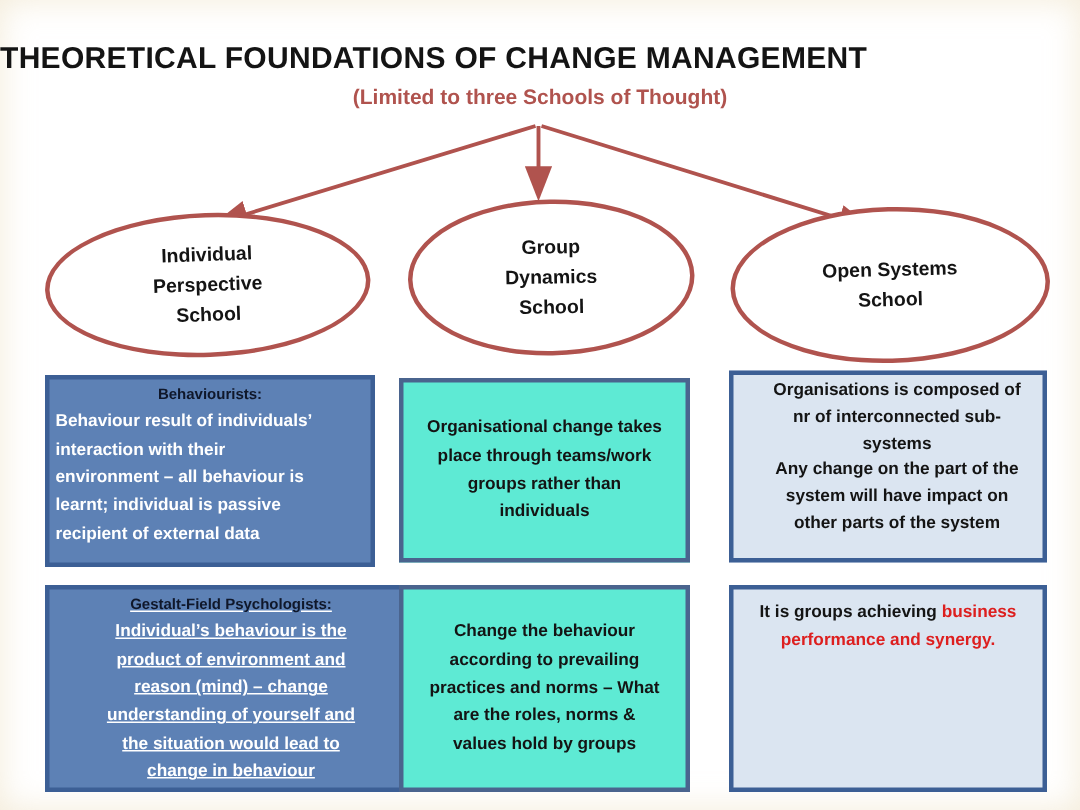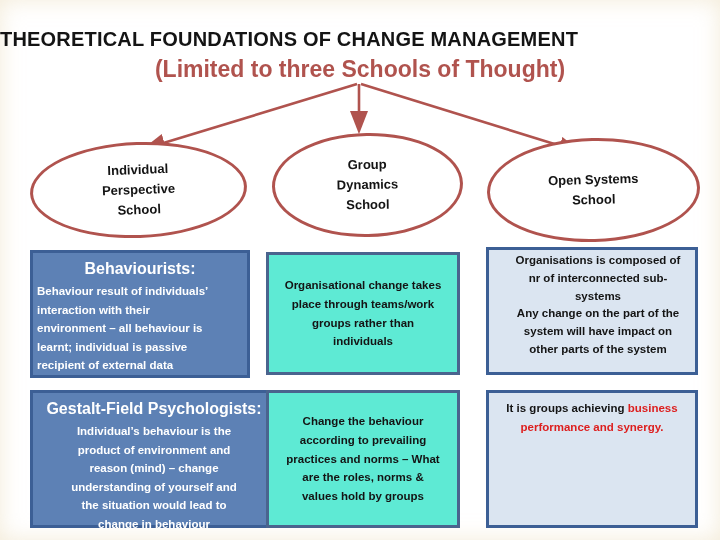--- a/index.html
+++ b/index.html
@@ -7,44 +7,44 @@
     position:relative;width:720px;height:540px;overflow:hidden;background:#fff;
     font-family:"Liberation Sans",sans-serif;font-weight:bold;
     box-shadow:inset 0 0 22px rgba(233,219,184,.55);
   }
   .title{
     position:absolute;left:0;top:28px;width:720px;
     font-size:20px;color:#141414;letter-spacing:.2px;
   }
   .subtitle{
     position:absolute;left:0;top:56px;width:720px;text-align:center;
-    font-size:23px;color:#b0534e;
+    font-size:14px;color:#b0534e;
   }
   .connectors{position:absolute;left:0;top:0;pointer-events:none;}
   .ellipse{
     position:absolute;border:3px solid #b0534e;border-radius:50%;
     display:flex;align-items:center;justify-content:center;text-align:center;
     color:#141414;font-size:13px;line-height:1.55;background:#fff;
     white-space:pre-line;
   }
   .e1{left:30px;top:142px;width:211px;height:90px;transform:rotate(-2deg);}
   .e2{left:272px;top:133px;width:185px;height:98px;transform:rotate(-1deg);}
   .e3{left:487px;top:138px;width:207px;height:98px;transform:rotate(-1.5deg);}
   .box{position:absolute;box-sizing:border-box;font-size:11.5px;line-height:1.62;
        padding:3px 4px;text-align:center;color:#141414;}
-  .box .heading{text-align:center;color:#ffffff;font-size:16px;}
+  .box .heading{text-align:center;color:#0f172a;font-size:10px;}
   .body{white-space:pre-line;}
   .body.left{text-align:left;}
   .blue{background:#5d81b5;border:3px solid #3c5f95;color:#fff;}
   .peach{background:#5eead4;border:3px solid #4a648e;display:flex;flex-direction:column;justify-content:center;}
   .light{background:#dbe5f1;border:3px solid #3c5f95;}
   .b1{left:30px;top:250px;width:220px;height:128px;}
   .b2{left:266px;top:252px;width:194px;height:123px;}
   .b3{left:486px;top:247px;width:212px;height:128px;line-height:1.55;padding-top:2px;padding-left:16px;}
-  .b4{left:30px;top:390px;width:248px;height:138px;}
+  .b4{left:30px;top:390px;width:248px;height:138px;text-decoration:underline;}
   .b5{left:266px;top:390px;width:194px;height:138px;}
   .b6{left:486px;top:390px;width:212px;height:138px;padding-top:6px;}
   .b6 p{margin:0 0 0 0;}
   .b6 p + p{margin-top:19px;}
   .red{color:#dd1f1f;}
 </style>
 </head>
 <body>
 
 <div class="slide">

